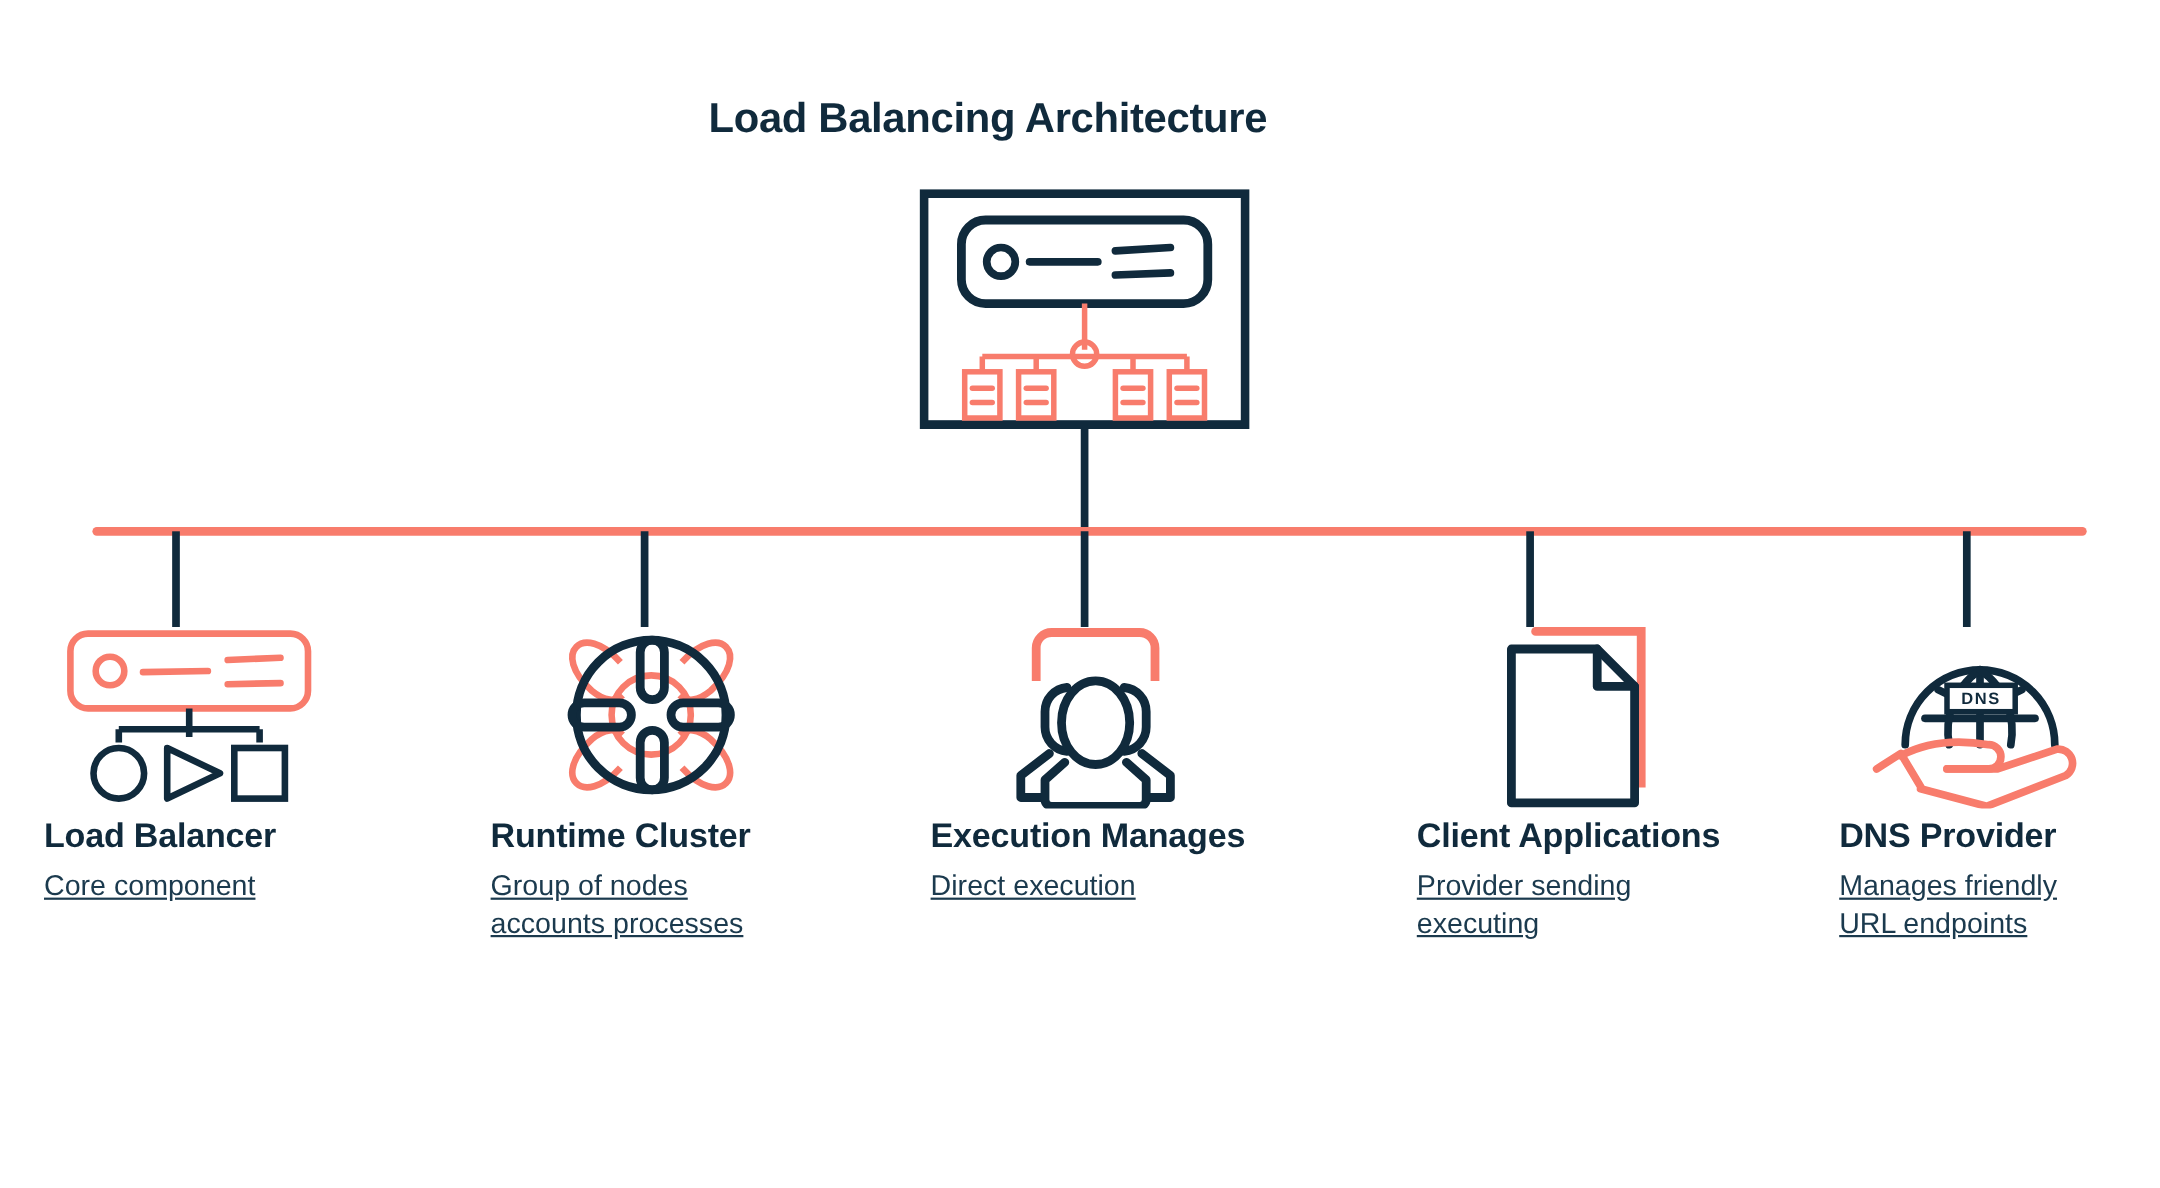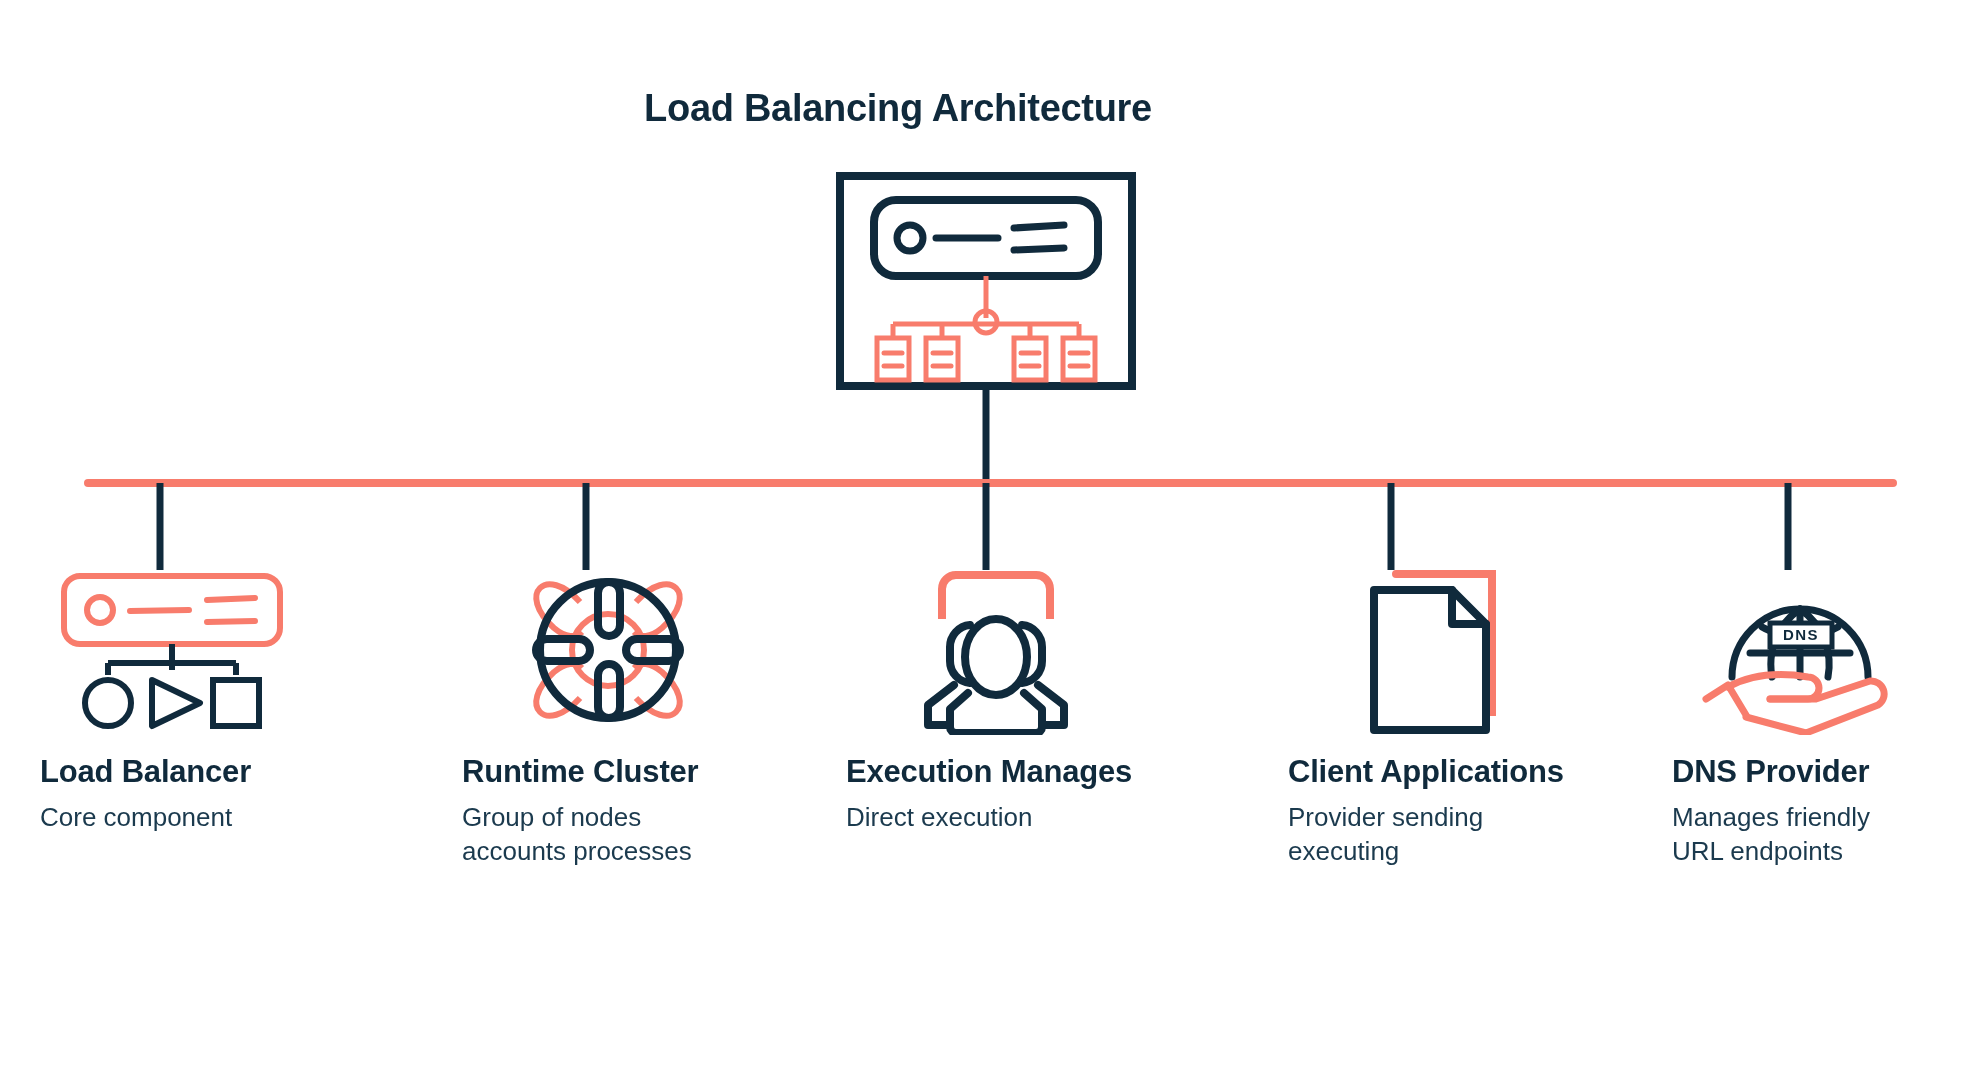--- a/index.html
+++ b/index.html
@@ -67,39 +67,40 @@
     width: 380px;
   }
   .node-icon {
     height: 180px;
     display: flex;
     align-items: center;
     justify-content: center;
   }
   .node-icon svg { display: block; }
   .node-title {
-    margin-top: 14px;
+    margin-top: 2px;
     font-size: 31px;
     font-weight: bold;
     letter-spacing: -0.2px;
     color: #102a3c;
     line-height: 1.15;
     white-space: nowrap;
   }
   .node-desc {
     margin-top: 10px;
     font-size: 26px;
     font-weight: normal;
     color: #1b3a4e;
     line-height: 1.33;
+    text-decoration: underline;
   }
 
   
   #node-load-balancer   { left: 40px; }
-  #node-runtime-cluster { left: 462px; }
+  #node-runtime-cluster { left: 446px; }
   #node-execution-worker{ left: 846px; }
   #node-client-apps     { left: 1288px; }
   #node-dns-provider    { left: 1672px; }
 
   #node-load-balancer   .node-icon { justify-content: flex-start; padding-left: 12px; }
   #node-runtime-cluster .node-icon { justify-content: flex-start; padding-left: 58px; }
   #node-execution-worker .node-icon{ justify-content: flex-start; padding-left: 62px; }
   #node-client-apps     .node-icon { justify-content: flex-start; padding-left: 78px; }
   #node-dns-provider    .node-icon { justify-content: flex-start; padding-left: 30px; }
 </style>

